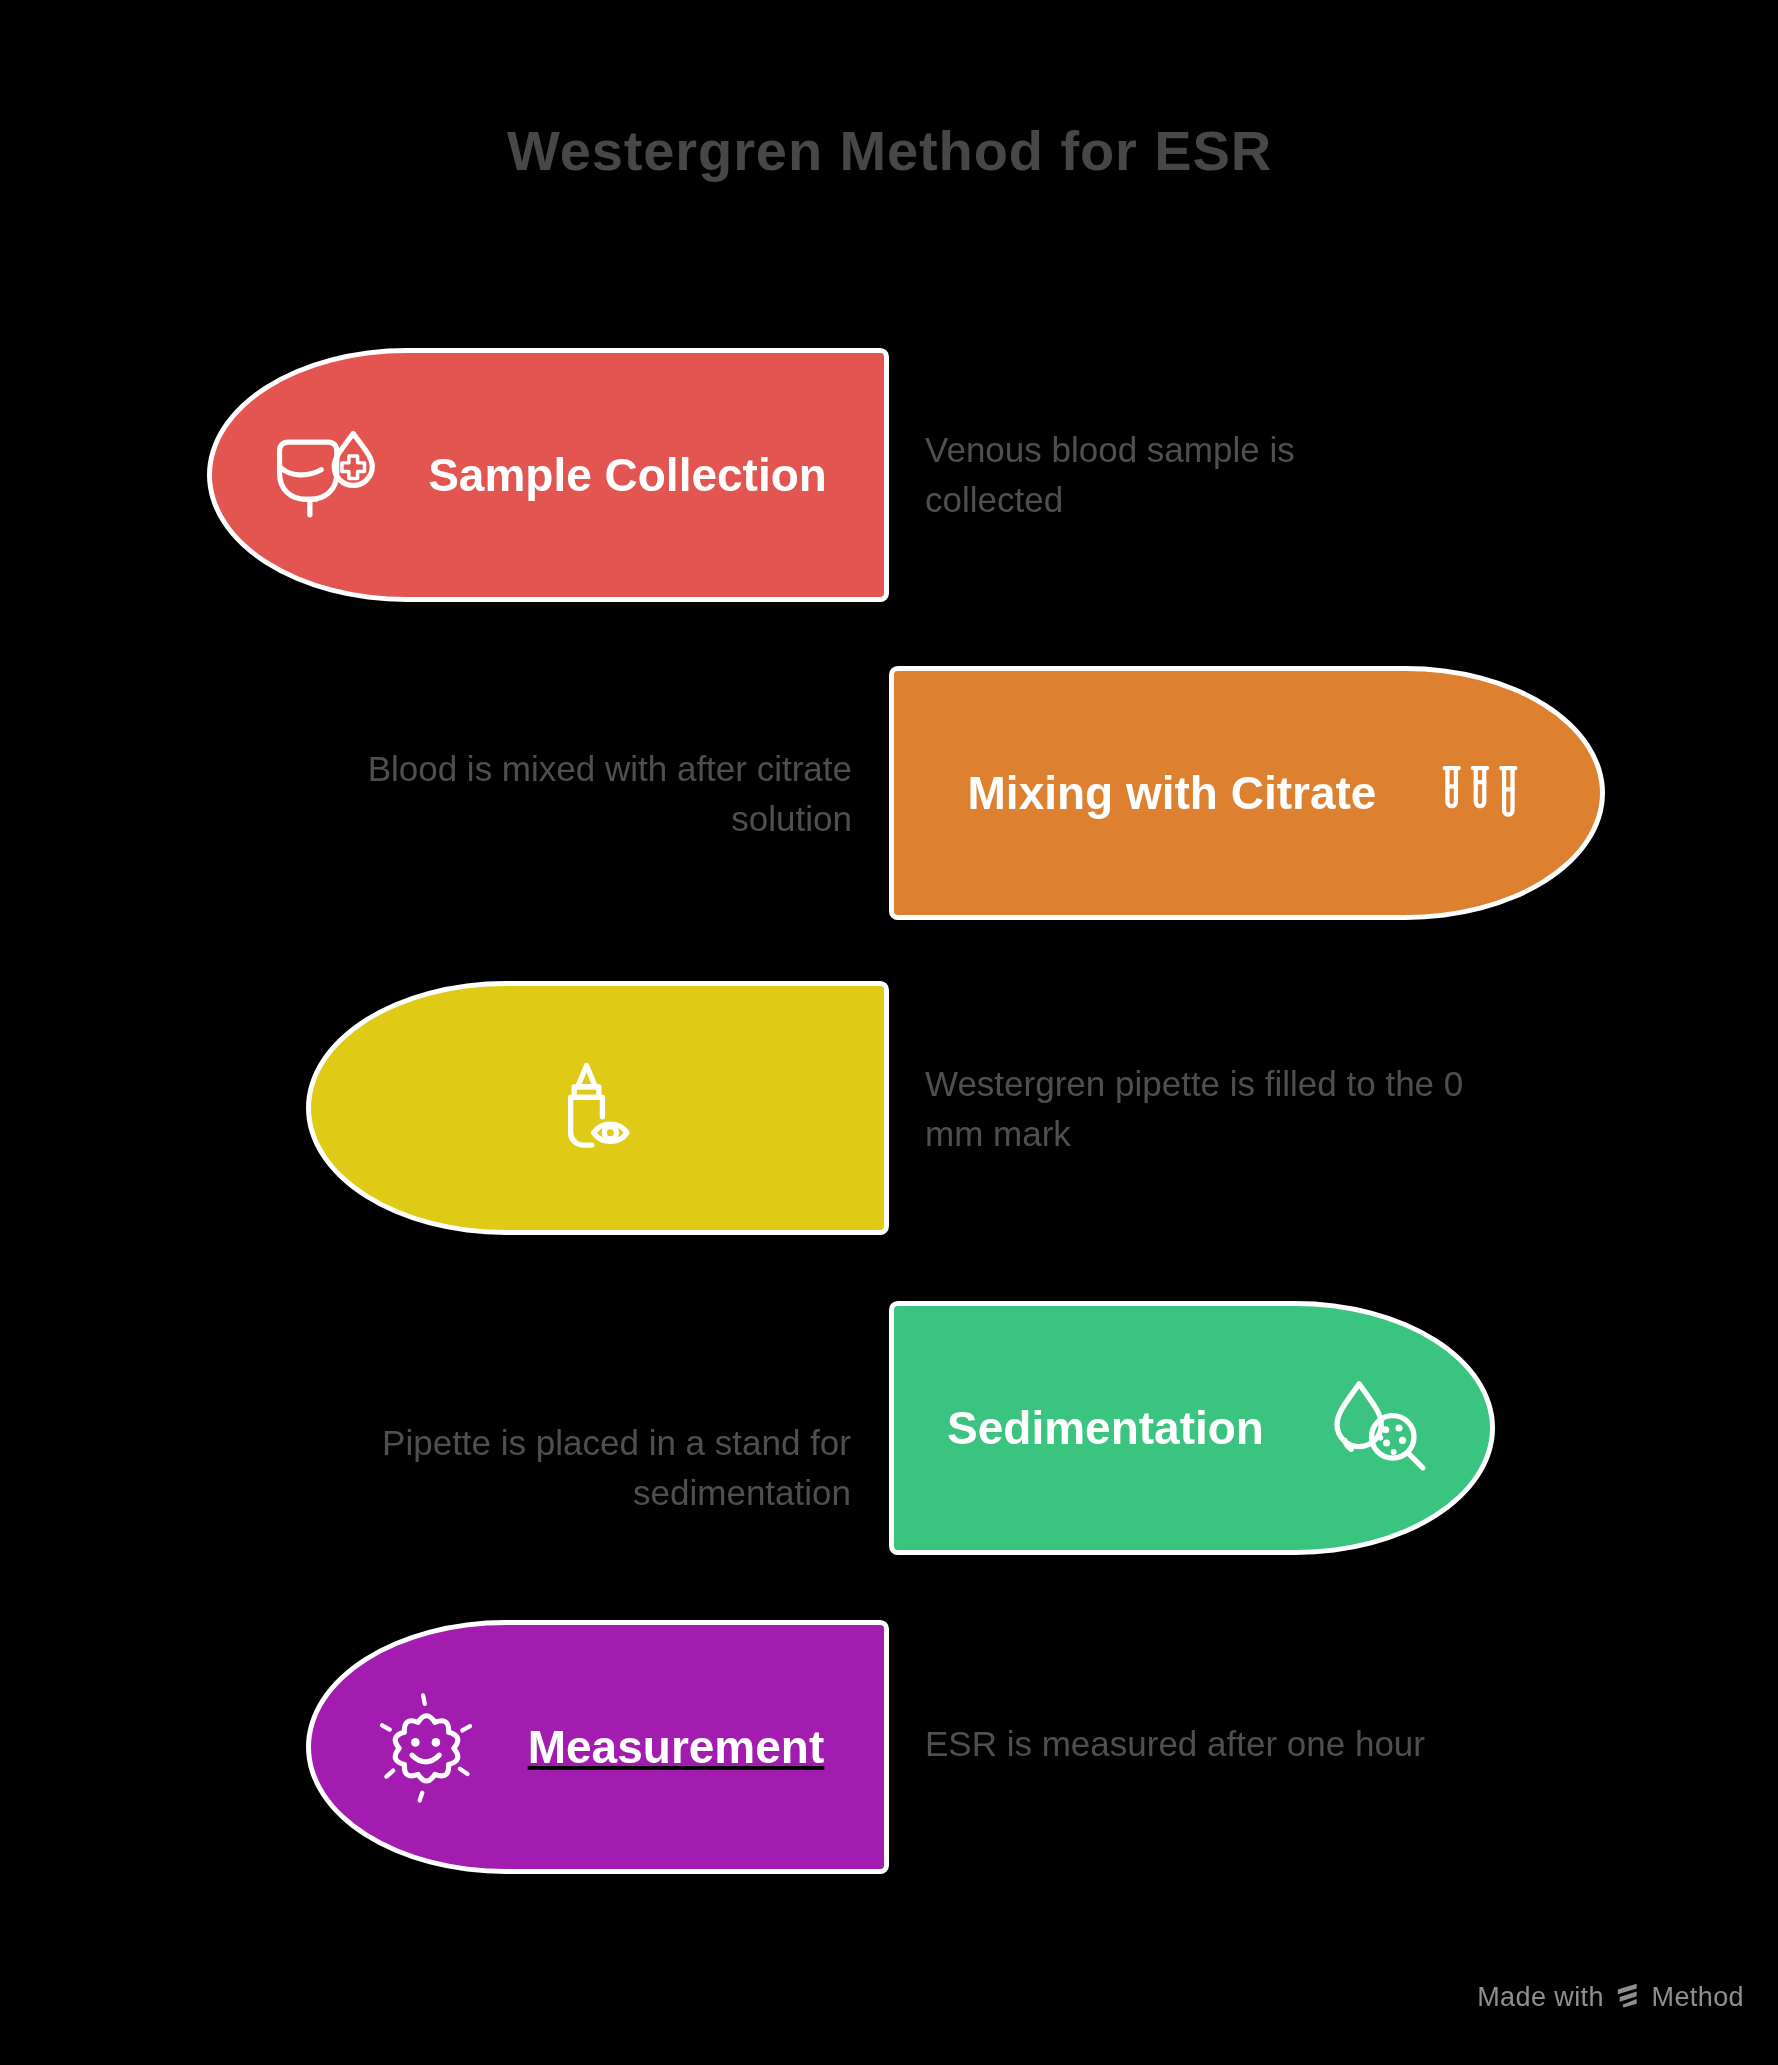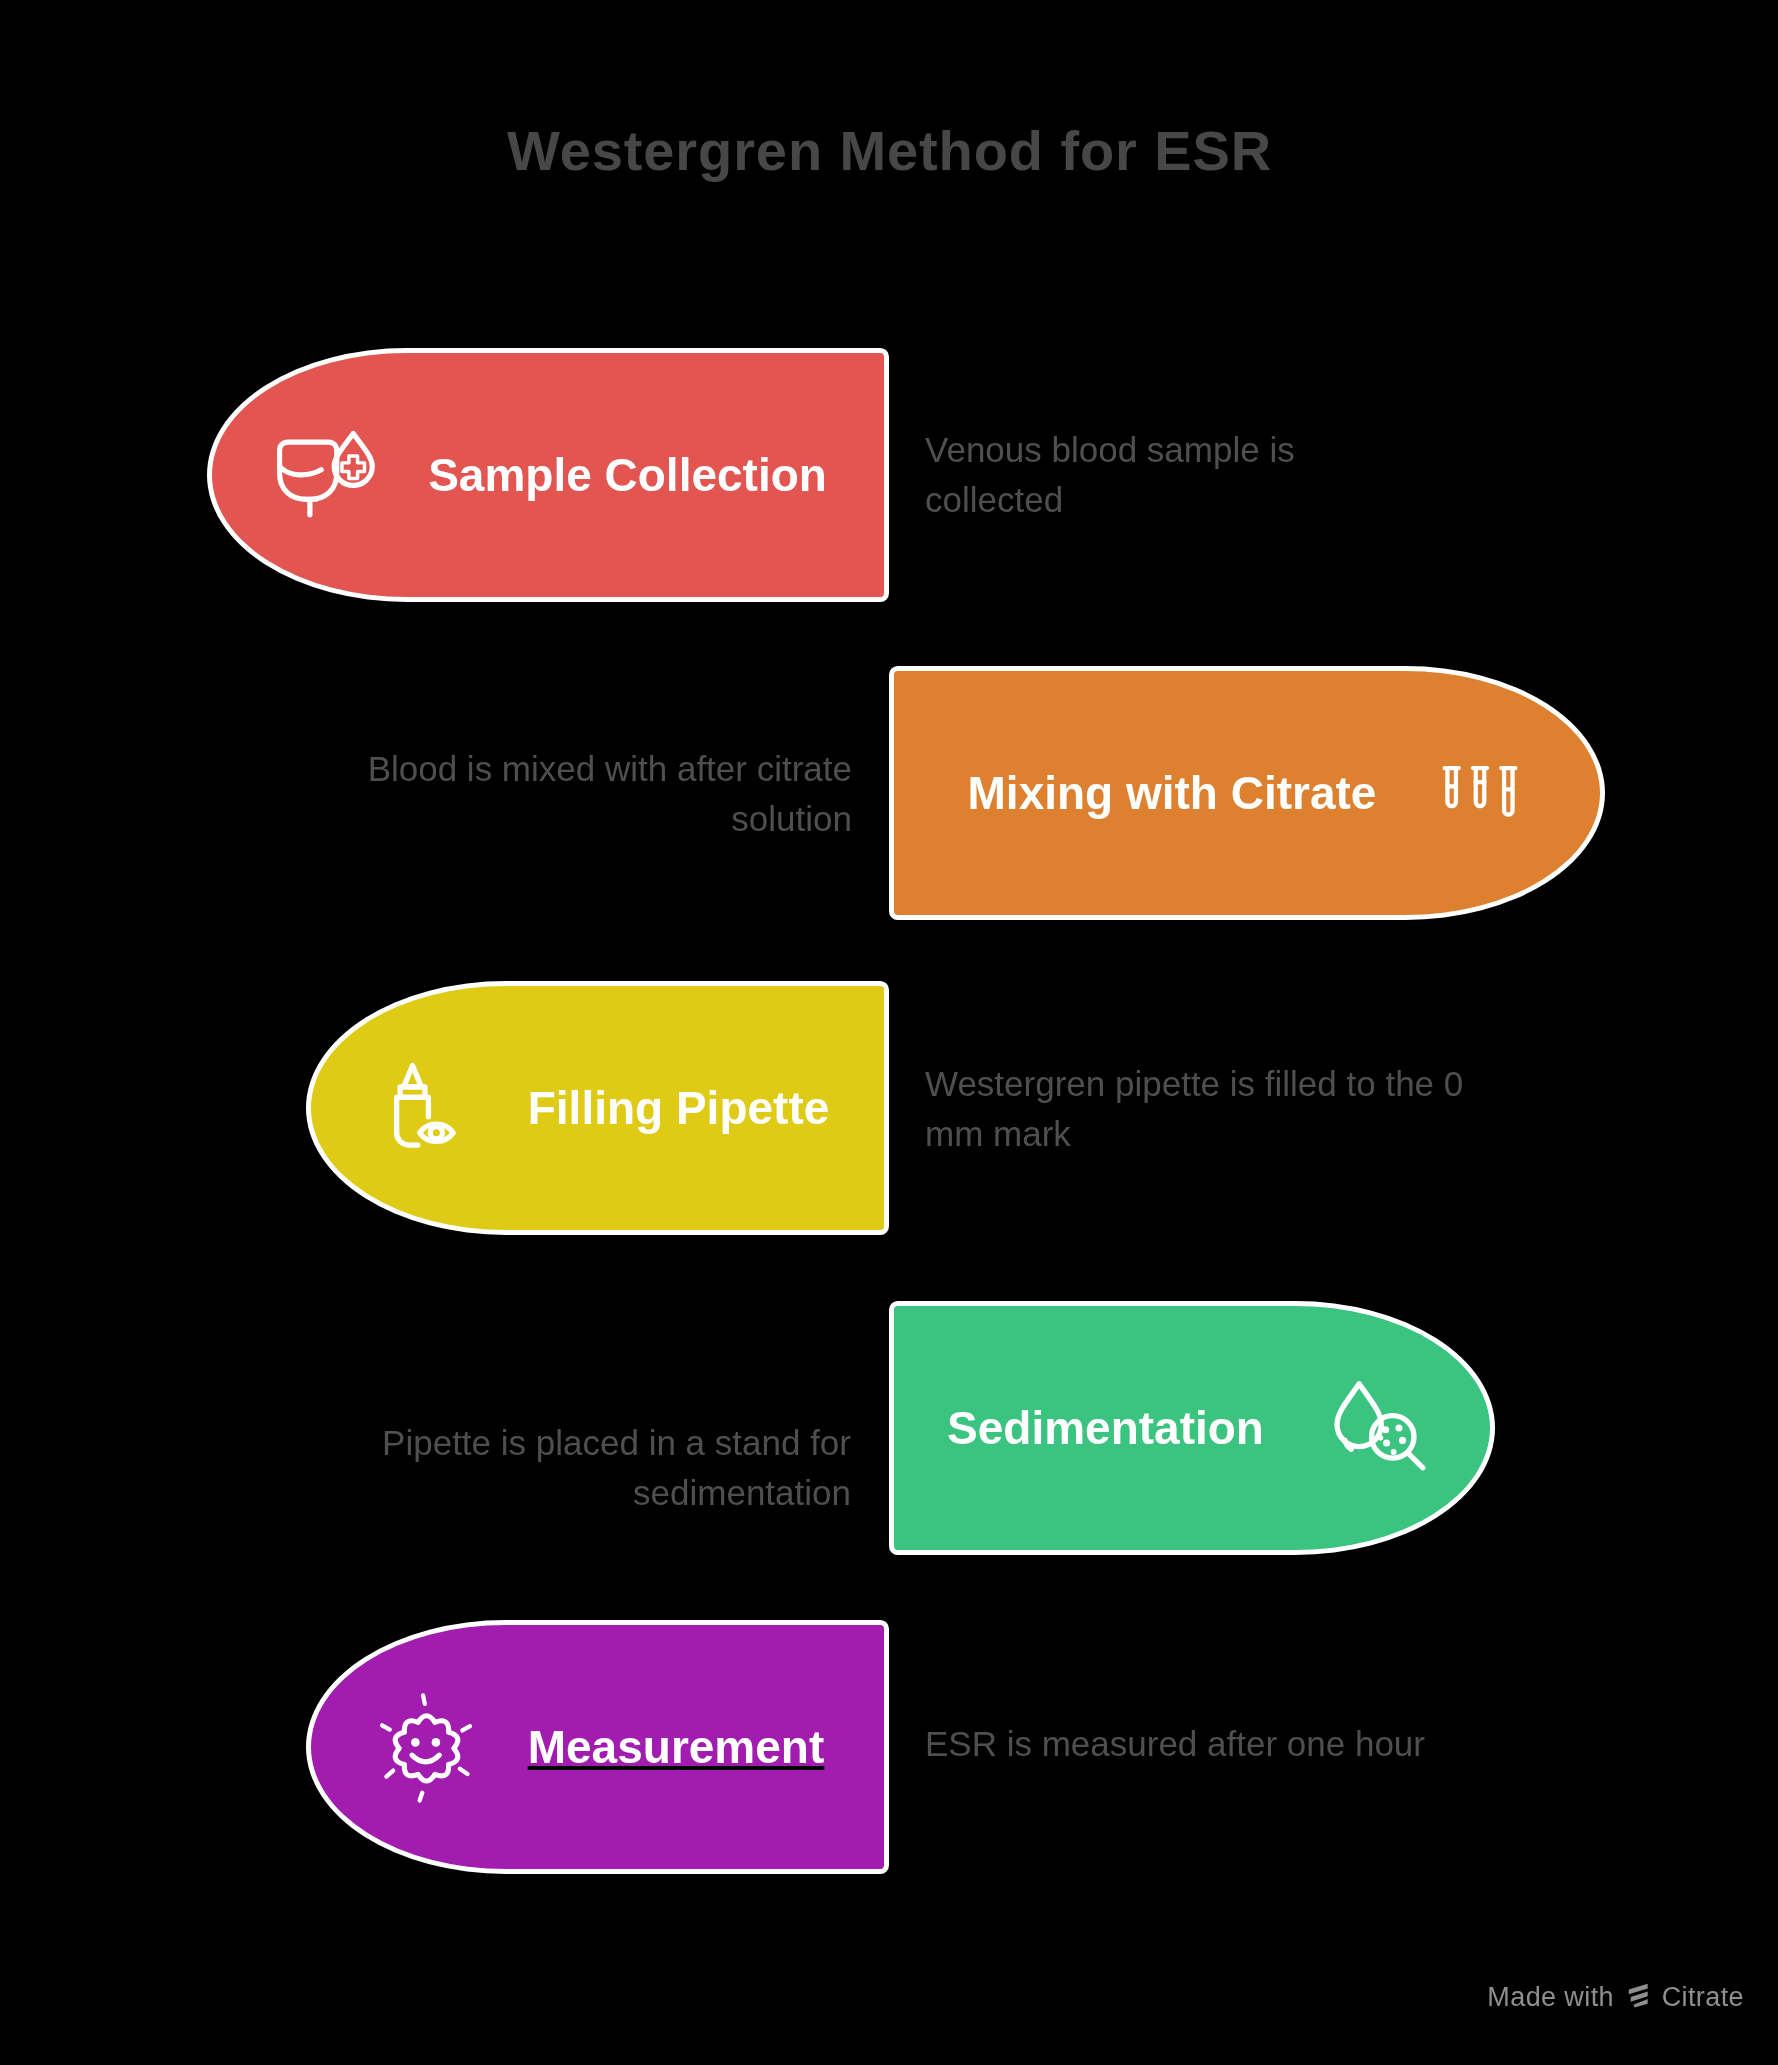--- a/index.html
+++ b/index.html
@@ -91,21 +91,20 @@
   <div class="pill left-round r3" style="background-color: rgb(223, 203, 22);">
     <span class="icon">
       <svg width="116" height="106" viewBox="0 0 130 120" fill="none" stroke="#fff" stroke-width="6" stroke-linecap="round" stroke-linejoin="round">
         <path d="M52 12 l10 24 h-20 z"></path>
         <path d="M38 36 h28 v12 h-28 z"></path>
         <path d="M34 48 h36 v22 M34 48 v40 a14 14 0 0 0 14 14 h10"></path>
         <path d="M60 88 c9 -13 29 -13 38 0 c-9 13 -29 13 -38 0 z"></path>
         <circle cx="79" cy="88" r="7"></circle>
       </svg>
     </span>
-    <span class="label">Filling Pipette</span>
   </div>
   <p class="desc d3">Westergren pipette is filled to the 0 mm mark</p>
 
   <div class="pill right-round r4" style="background-color: rgb(59, 196, 128);">
     <span class="label">Sedimentation</span>
     <span class="icon">
       <svg width="115" height="108" viewBox="0 0 130 120" fill="none" stroke="#fff" stroke-width="6" stroke-linecap="round" stroke-linejoin="round">
         <path d="M42 10 c13 19 25 32 25 46 a25 25 0 1 1 -50 0 c0 -14 12 -27 25 -46 z"></path>
         <path d="M26 74 a16 16 0 0 0 7 10"></path>
         <circle cx="80" cy="70" r="24" stroke-width="6"></circle>
@@ -146,17 +145,17 @@
 
   <div class="footer">
     <span class="made">Made with</span>
     <span class="logo">
       <svg width="26.5" height="26.5" viewBox="0 0 28 28" fill="#8f8f8f">
         <path d="M4 9 L24 3 L24 8 L4 14 z"></path>
         <path d="M6 17 L24 11 L24 16 L6 22 z"></path>
         <path d="M9 25 L24 19 L24 24 L10 28 z"></path>
       </svg>
     </span>
-    <span class="brand">Citrate</span>
+    <span class="brand">Method</span>
   </div>
 
 </div>
 
 
 </body></html>

